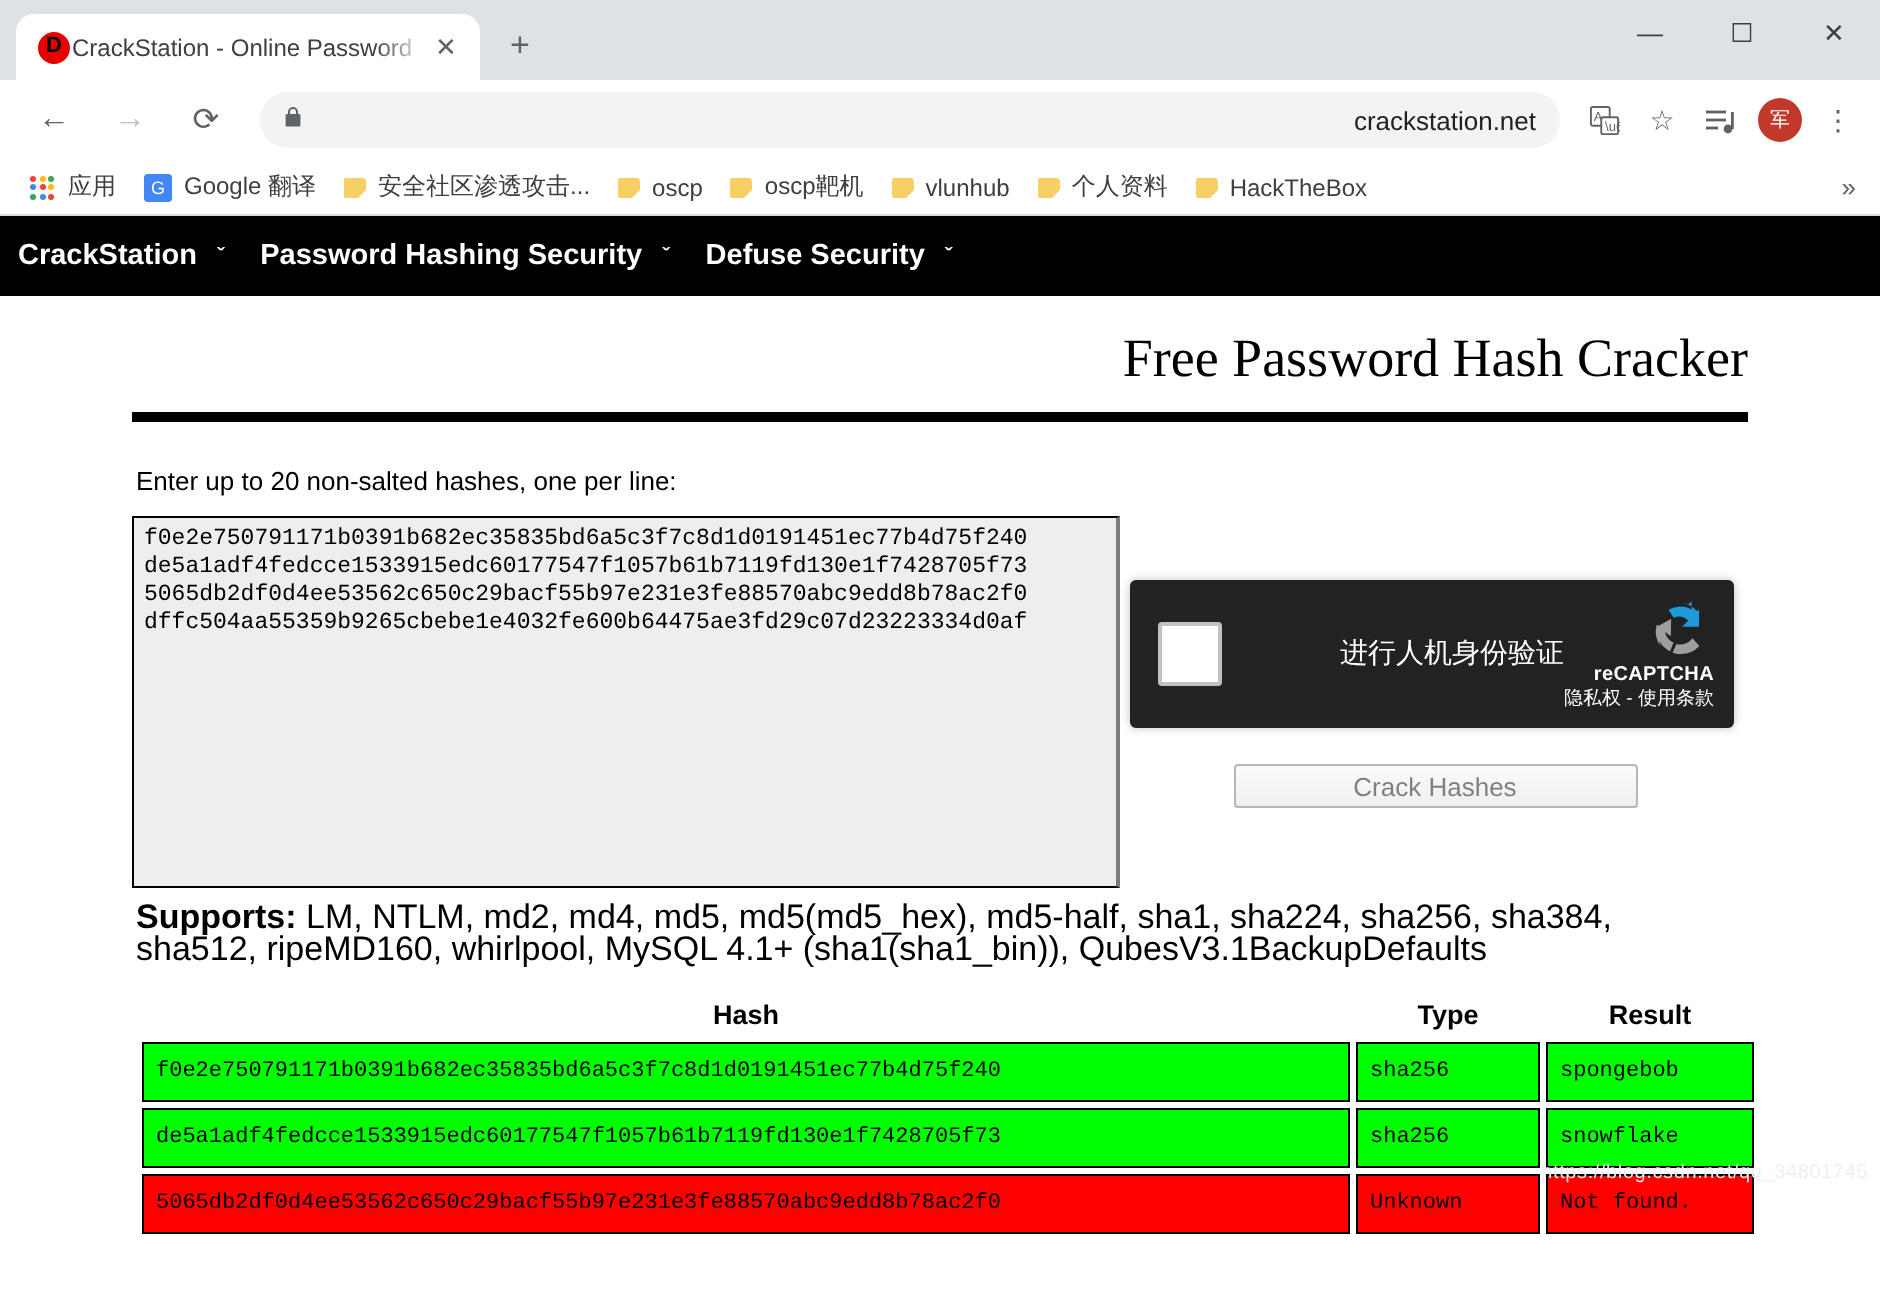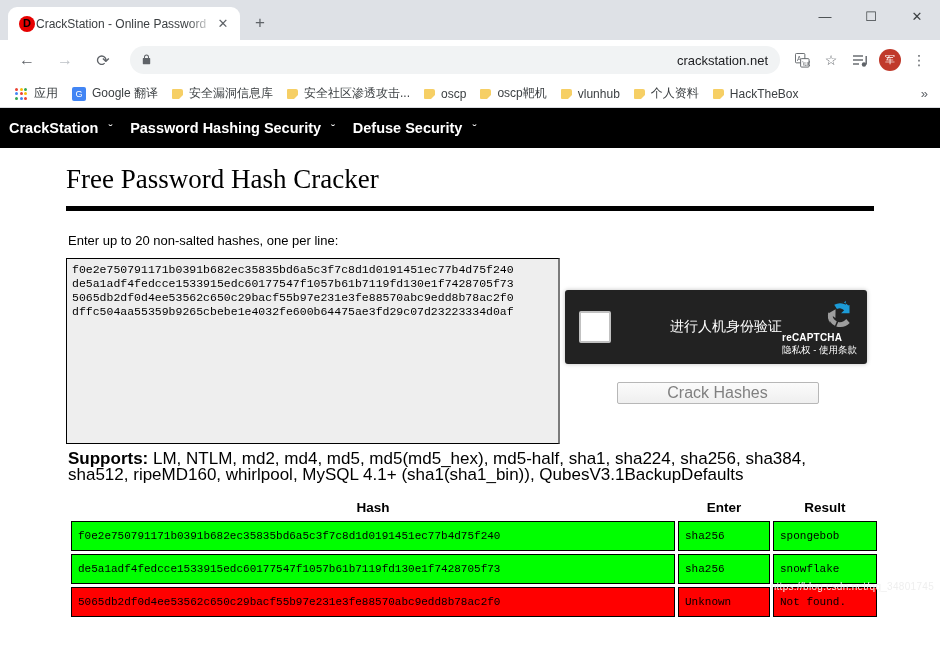--- a/index.html
+++ b/index.html
@@ -210,21 +210,21 @@
     color: #ffffff;
     padding: 0 12px 0 6px;
     transform: scaleY(0.85);
   }
 
   .container { padding: 0 66px; }
 
   .site-title {
     font-family: "Liberation Serif", serif;
     font-size: 27px;
-    text-align: left;
+    text-align: right;
     color: #000;
     margin: 16px 0 0 0;
     font-weight: normal;
   }
   .hr {
     height: 5px;
     background: #000;
     margin: 11px 0 0 0;
   }
 
@@ -279,37 +279,38 @@
     flex: 0 0 auto;
   }
   .rc-label {
     color: #fff;
     font-size: 14px;
     margin-left: 14px;
     flex: 1 1 auto;
     text-align: right;
   }
   .rc-brand {
+    text-align: right;
     flex: 0 0 auto;
     padding-bottom: 2px;
   }
   .rc-logo { display:block; margin: 0 0 1px auto; }
   .rc-name { color:#fff; font-size: 10px; font-weight: bold; letter-spacing: .2px; line-height: 11px;}
   .rc-terms { color:#fff; font-size: 9.5px; line-height: 12px; margin-top: 1px;}
 
   .crack-btn {
     display: block;
     margin: 18px auto 0 auto;
     width: 202px;
     height: 22px;
     background: linear-gradient(#fbfbfb, #efefef);
     border: 1px solid #b7b7b7;
     border-radius: 2px;
     color: #808080;
-    font-size: 16px;
+    font-size: 13px;
     font-family: "Liberation Sans", sans-serif;
     cursor: default;
   }
 
   .supports {
     font-size: 17px;
     color: #000;
     margin: 7px 0 0 2px;
     line-height: 16px;
     max-width: 800px;
@@ -421,24 +422,20 @@
           <i style="background:#fbbc05"></i>
         <i style="background:#34a853"></i>
           <i style="background:#4285f4"></i>
           <i style="background:#ea4335"></i>
       </span>
       <span>应用</span>
     </div>
     <div class="bm">
       <span class="gt-ico">G</span>
       <span>Google 翻译</span>
-    </div>
-    <div class="bm">
-      <span class="bm-folder"></span>
-      <span>安全漏洞信息库</span>
     </div>
     <div class="bm">
       <span class="bm-folder"></span>
       <span>安全社区渗透攻击...</span>
     </div>
     <div class="bm">
       <span class="bm-folder"></span>
       <span>oscp</span>
     </div>
     <div class="bm">
@@ -517,21 +514,21 @@
 
     <table class="results">
       <colgroup>
         <col class="col-hash">
           <col class="col-type">
           <col class="col-result">
       </colgroup>
       <thead>
         <tr>
           <th>Hash</th>
-          <th>Enter</th>
+          <th>Type</th>
           <th>Result</th>
         </tr>
       </thead>
       <tbody>
         <tr>
           <td class="cell-green">f0e2e750791171b0391b682ec35835bd6a5c3f7c8d1d0191451ec77b4d75f240</td>
           <td class="cell-green">sha256</td>
           <td class="cell-green">spongebob</td>
         </tr>
         <tr>

